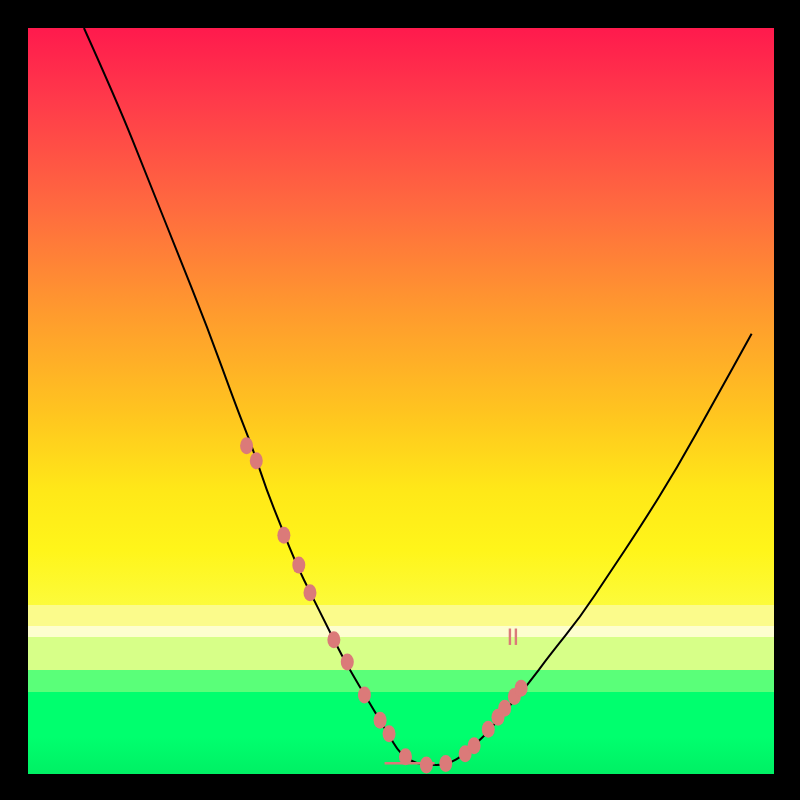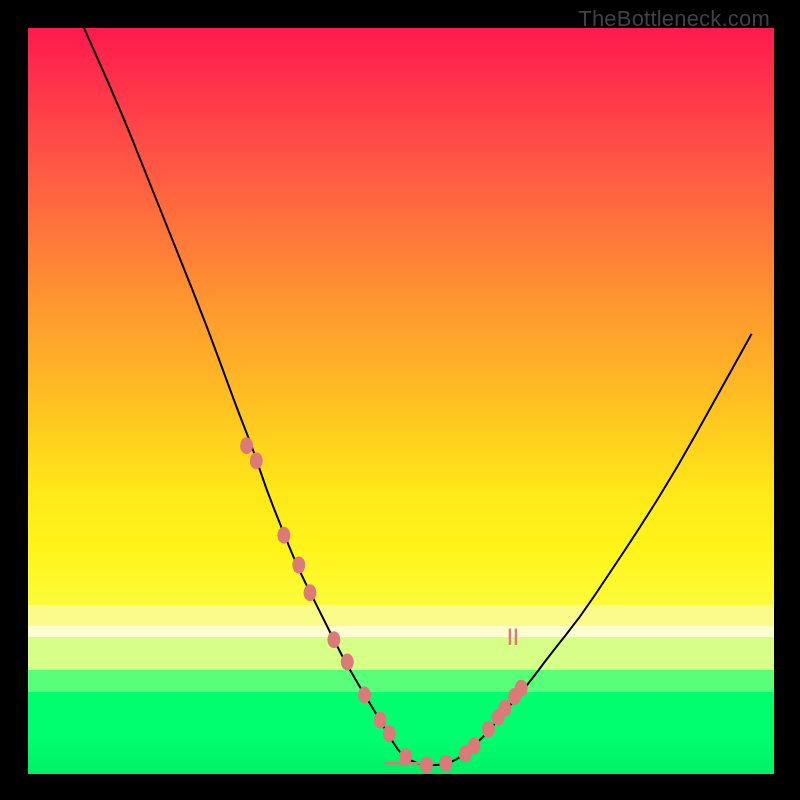--- a/index.html
+++ b/index.html
@@ -81,21 +81,20 @@
   .ridge-line {
     stroke: #db7a79;
     stroke-width: 2.4;
     fill: none;
   }
 </style>
 </head>
 <body>
 
 <div class="frame">
-  <div class="watermark">TheBottleneck.com</div>
 
   <div class="plot-area">
     <div class="gradient-bg"></div>
 
     <svg class="curve-layer" viewBox="0 0 746 746" preserveAspectRatio="none">
       <path id="main-curve" class="curve" d="M 55.949999999999996 0 Q 89.52 74.60000000000002 104.44 111.89999999999998 Q 119.36 149.19999999999993 134.28 186.5 Q 149.20000000000002 223.80000000000007 164.12 261.1 Q 179.04 298.40000000000003 193.96 339.43 Q 208.88000000000002 380.46 216.34 399.11 Q 223.79999999999998 417.76 231.26 440.14 Q 238.72 462.52 246.18 481.16999999999996 Q 253.64000000000001 499.82 261.1 518.47 Q 268.56 537.12 276.02 552.04 Q 283.48 566.96 290.94000000000005 581.88 Q 298.40000000000003 596.8 305.86 611.72 Q 313.32 626.64 320.78 639.6949999999999 Q 328.24 652.75 333.83500000000004 662.075 Q 339.43 671.4 345.025 680.7249999999999 Q 350.62 690.05 356.21500000000003 699.375 Q 361.81 708.7 365.53999999999996 715.0409999999999 Q 369.27 721.382 373 725.112 Q 376.73 728.842 382.32500000000005 732.1990000000001 Q 387.92 735.556 395.38 736.302 Q 402.84000000000003 737.048 408.43500000000006 737.048 Q 414.03000000000003 737.048 418.879 735.556 Q 423.72799999999995 734.064 428.20399999999995 731.453 Q 432.67999999999995 728.842 440.14 722.501 Q 447.59999999999997 716.16 455.05999999999995 708.7 Q 462.52 701.24 469.98 691.915 Q 477.44 682.59 488.63 669.5350000000001 Q 499.82000000000005 656.48 511.01 641.56 Q 522.1999999999999 626.64 537.1199999999999 607.99 Q 552.04 589.34 566.96 566.96 Q 581.88 544.5799999999999 596.8 522.1999999999999 Q 611.7199999999999 499.82 630.3699999999999 469.98 Q 649.02 440.14000000000004 667.6700000000001 406.57000000000005 Q 686.32 373 704.97 339.43 L 723.62 305.86"></path>
     </svg>
 
     <svg class="markers-layer" viewBox="0 0 746 746" preserveAspectRatio="none">
       <g id="markers-group">

